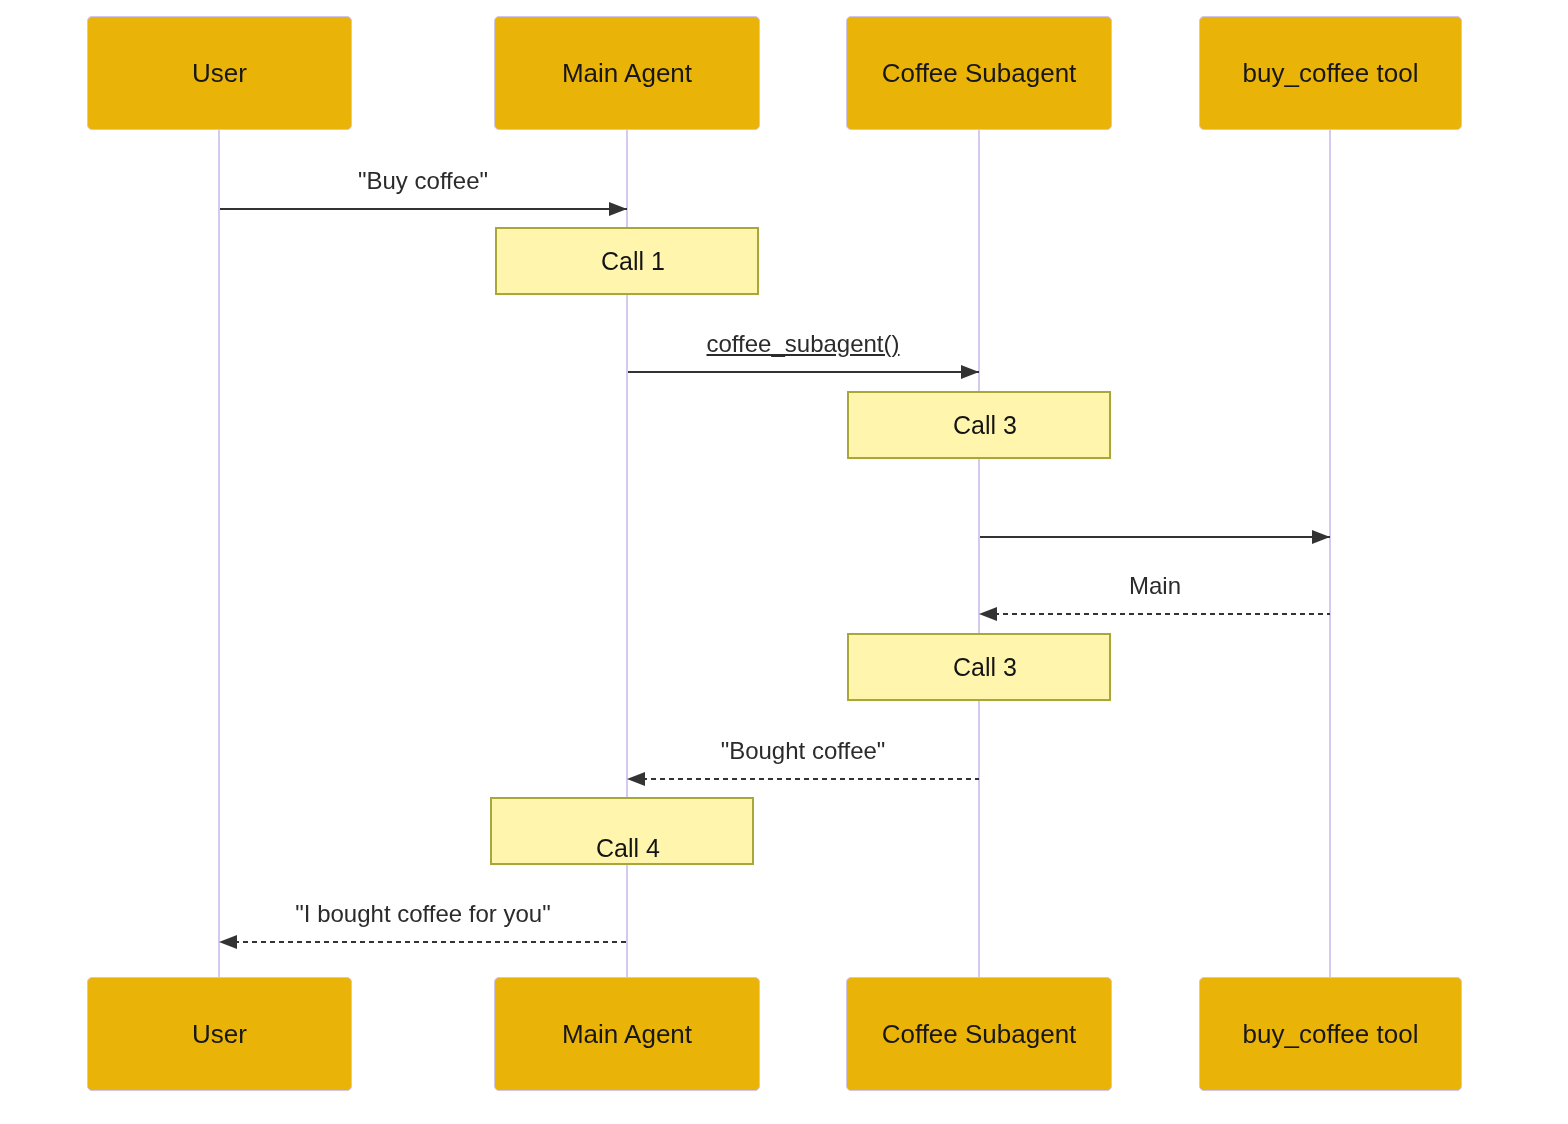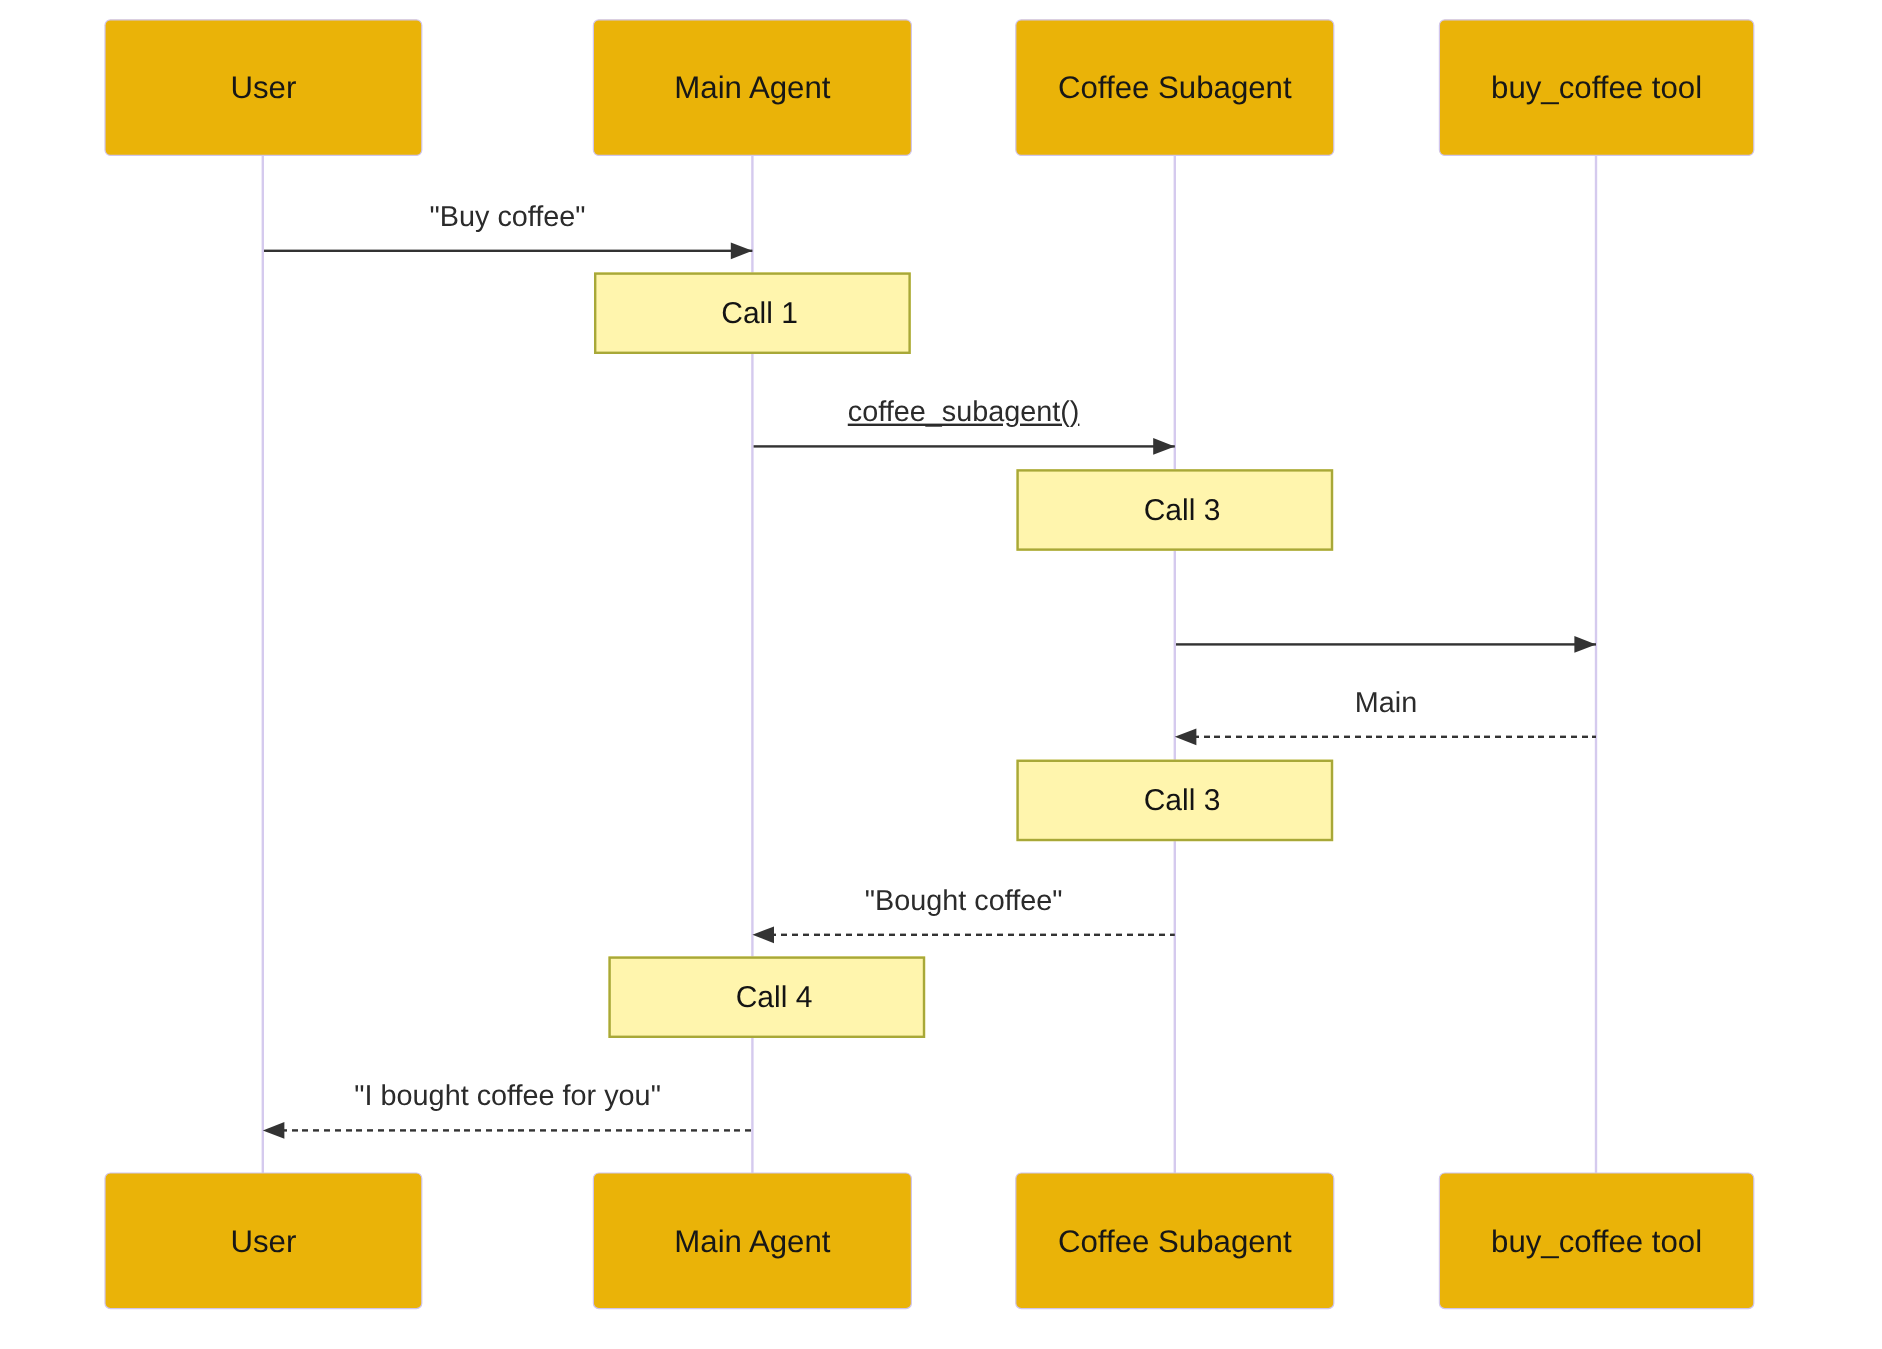--- a/index.html
+++ b/index.html
@@ -136,21 +136,21 @@
   <div class="arrow-left" style="left:979px; top:607px;"></div>
 
   <div class="note" style="left:847px; top:633px; width:264px;">
     <span>Call 3</span>
   </div>
 
   <div class="msg-label" style="left:553px; top:737px;">"Bought coffee"</div>
   <div class="msg-line dashed" style="left:633px; top:778px; width:346px;"></div>
   <div class="arrow-left" style="left:627px; top:772px;"></div>
 
-  <div class="note" style="left:507px; top:797px; width:264px;">
+  <div class="note" style="left:490px; top:797px; width:264px;align-items:flex-end;">
     <span>Call 4</span>
   </div>
 
   <div class="msg-label" style="left:173px; top:900px;">"I bought coffee for you"</div>
   <div class="msg-line dashed" style="left:225px; top:941px; width:402px;"></div>
   <div class="arrow-left" style="left:219px; top:935px;"></div>
 
   <div class="actor" style="left:87px;  top:977px; width:265px;">
     <span>User</span>
   </div>

